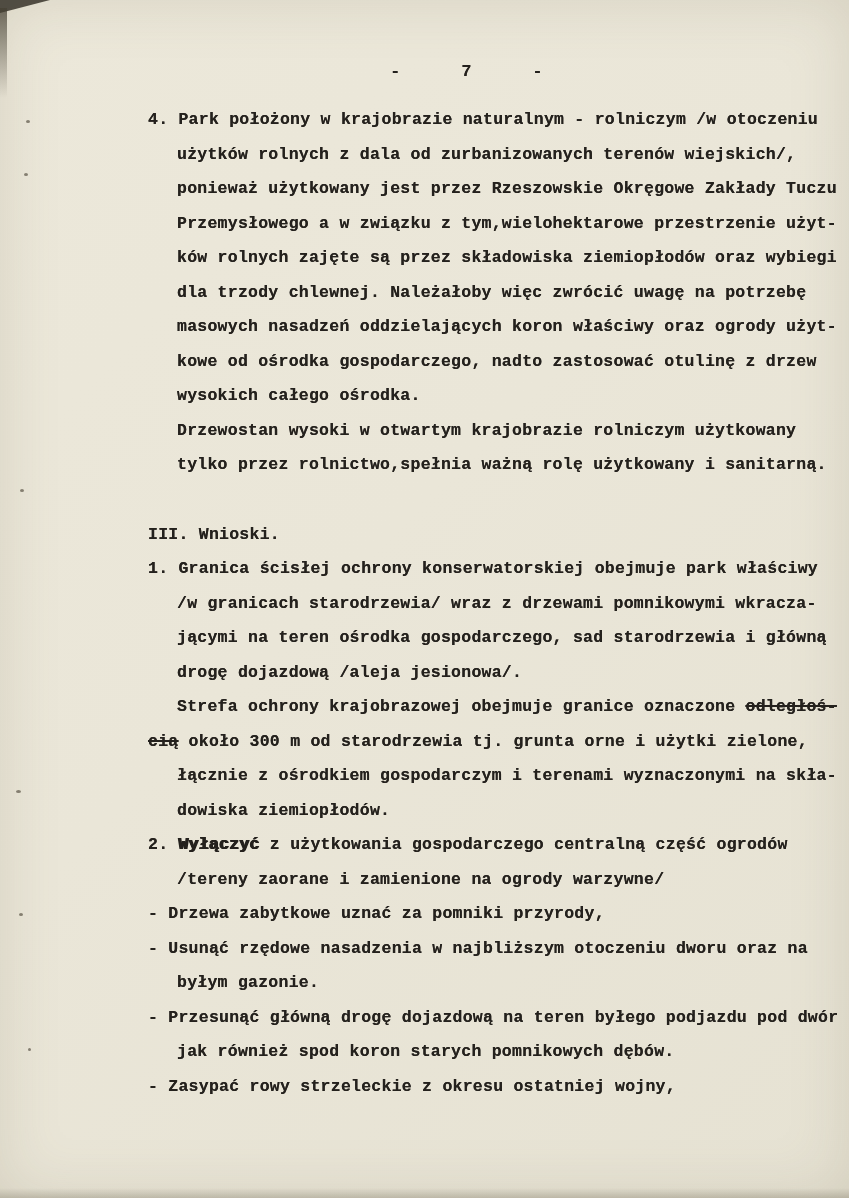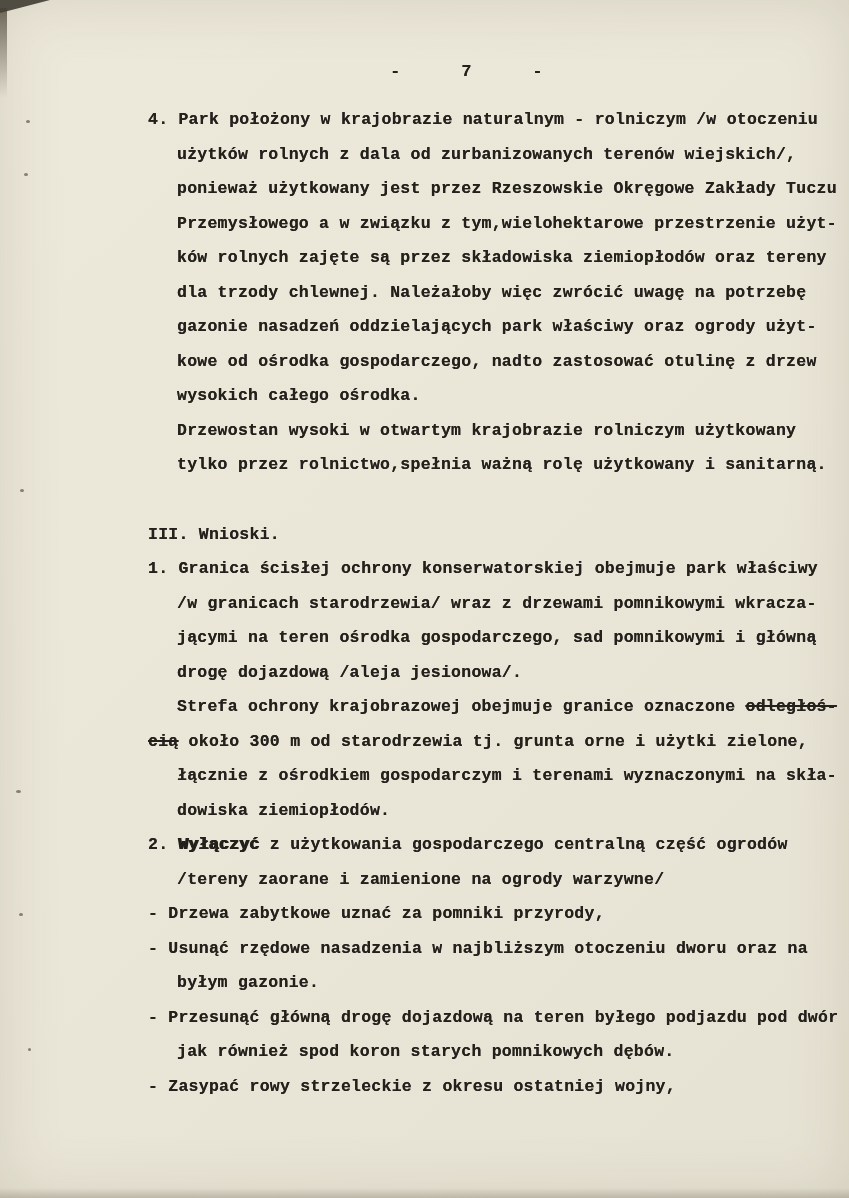--- a/index.html
+++ b/index.html
@@ -113,31 +113,31 @@
   <div class="speck s6"></div>
   <div class="bottom-shade"></div>
 
   <div class="page-number">-      7      -</div>
 
   <div class="doc-lines">
       <div class="line indent-0"><span>4. Park położony w krajobrazie naturalnym - rolniczym /w otoczeniu</span></div>
       <div class="line indent-1"><span>użytków rolnych z dala od zurbanizowanych terenów wiejskich/,</span></div>
       <div class="line indent-1"><span>ponieważ użytkowany jest przez Rzeszowskie Okręgowe Zakłady Tuczu</span></div>
       <div class="line indent-1"><span>Przemysłowego a w związku z tym,wielohektarowe przestrzenie użyt-</span></div>
-      <div class="line indent-1"><span>ków rolnych zajęte są przez składowiska ziemiopłodów oraz tereny</span></div>
+      <div class="line indent-1"><span>ków rolnych zajęte są przez składowiska ziemiopłodów oraz wybiegi</span></div>
       <div class="line indent-1"><span>dla trzody chlewnej. Należałoby więc zwrócić uwagę na potrzebę</span></div>
-      <div class="line indent-1"><span>gazonie nasadzeń oddzielających park właściwy oraz ogrody użyt-</span></div>
+      <div class="line indent-1"><span>masowych nasadzeń oddzielających koron właściwy oraz ogrody użyt-</span></div>
       <div class="line indent-1"><span>kowe od ośrodka gospodarczego, nadto zastosować otulinę z drzew</span></div>
       <div class="line indent-1"><span>wysokich całego ośrodka.</span></div>
       <div class="line indent-1"><span>Drzewostan wysoki w otwartym krajobrazie rolniczym użytkowany</span></div>
       <div class="line indent-1"><span>tylko przez rolnictwo,spełnia ważną rolę użytkowany i sanitarną.</span></div>
       <div class="line indent-0 gap-before"><span>III. Wnioski.</span></div>
       <div class="line indent-0"><span>1. Granica ścisłej ochrony konserwatorskiej obejmuje park właściwy</span></div>
       <div class="line indent-1"><span>/w granicach starodrzewia/ wraz z drzewami pomnikowymi wkracza-</span></div>
-      <div class="line indent-1"><span>jącymi na teren ośrodka gospodarczego, sad pomnikowymi i główną</span></div>
+      <div class="line indent-1"><span>jącymi na teren ośrodka gospodarczego, sad starodrzewia i główną</span></div>
       <div class="line indent-1"><span>drogę dojazdową /aleja jesionowa/.</span></div>
       <div class="line indent-1"><span>Strefa ochrony krajobrazowej obejmuje granice oznaczone </span><span class="strike">odległoś-</span></div>
       <div class="line indent-0"><span class="strike">cią</span><span> około 300 m od starodrzewia tj. grunta orne i użytki zielone,</span></div>
       <div class="line indent-1"><span>łącznie z ośrodkiem gospodarczym i terenami wyznaczonymi na skła-</span></div>
       <div class="line indent-1"><span>dowiska ziemiopłodów.</span></div>
       <div class="line indent-0"><span>2. </span><span class="overtype">Wyłączyć</span><span> z użytkowania gospodarczego centralną część ogrodów</span></div>
       <div class="line indent-1"><span>/tereny zaorane i zamienione na ogrody warzywne/</span></div>
       <div class="line indent-0"><span>- Drzewa zabytkowe uznać za pomniki przyrody,</span></div>
       <div class="line indent-0"><span>- Usunąć rzędowe nasadzenia w najbliższym otoczeniu dworu oraz na</span></div>
       <div class="line indent-1"><span>byłym gazonie.</span></div>

